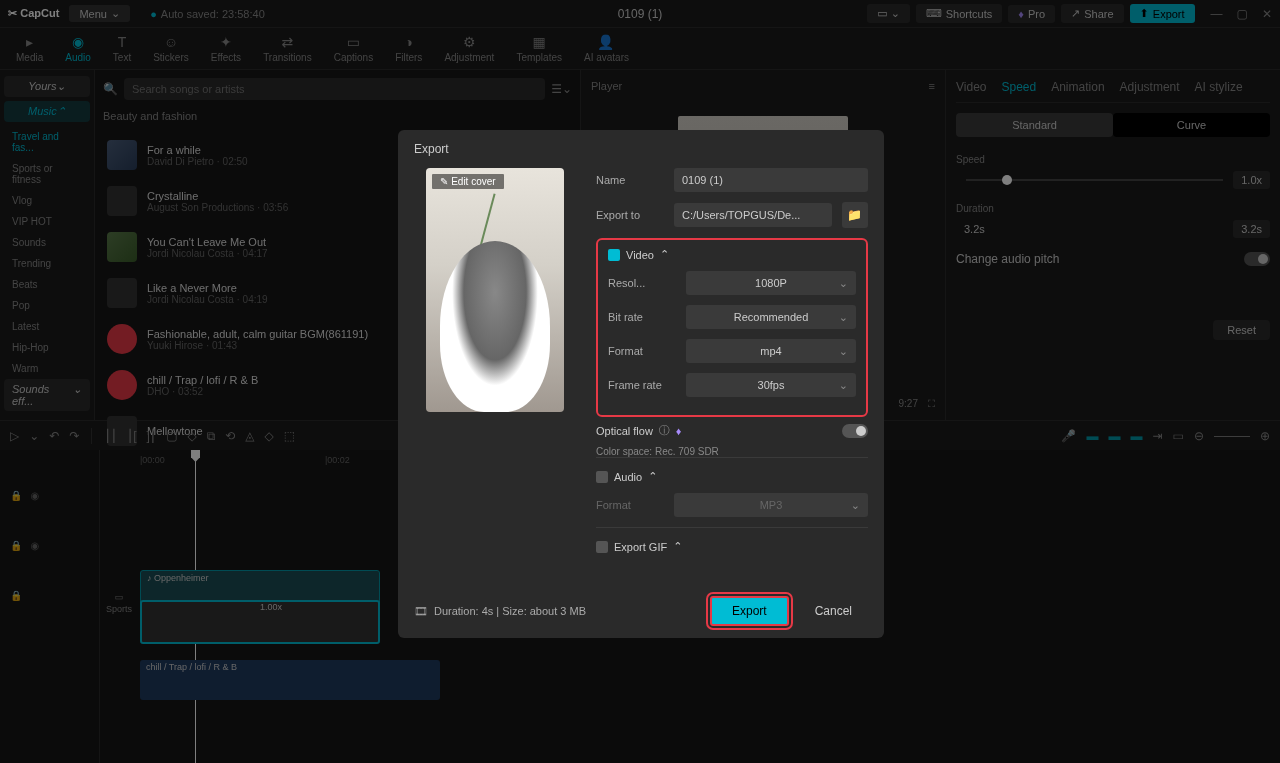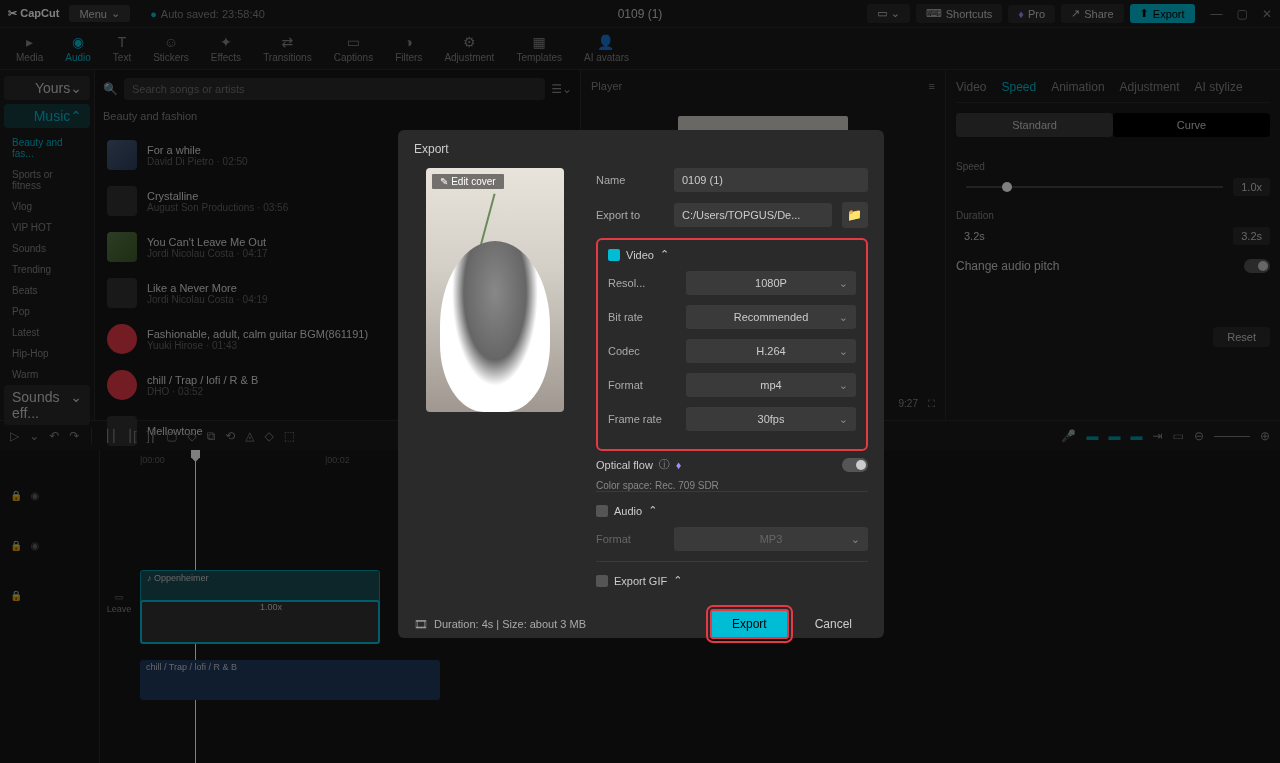--- a/index.html
+++ b/index.html
@@ -18,21 +18,21 @@
 
 
 .top-tabs { height: 42px; background: #1a1a1a; display: flex; align-items: center; padding: 0 8px; gap: 6px; border-bottom: 1px solid #2a2a2a; }
 .top-tab { display: flex; flex-direction: column; align-items: center; gap: 2px; padding: 2px 8px; font-size: 10px; color: #888; }
 .top-tab.active { color: #00bcd4; }
 .top-tab .icon { font-size: 14px; }
 
 
 .main { display: flex; height: 350px; }
 .sidebar { width: 95px; background: #1a1a1a; border-right: 1px solid #2a2a2a; padding: 6px 4px; }
-.side-header { background: #2a2a2a; padding: 4px 8px; border-radius: 4px; display: flex; justify-content: flex-end; font-size: 14px; margin-bottom: 4px; }
+.side-header { background: #2a2a2a; padding: 4px 8px; border-radius: 4px; display: flex; justify-content: center; font-size: 11px; margin-bottom: 4px; font-style: italic; }
 .side-header.music { background: #143a3f; color: #00bcd4; }
 .side-item { padding: 5px 8px; font-size: 10px; color: #888; }
 .side-item.active { color: #00bcd4; }
 
 .content { flex: 1; background: #161616; padding: 8px; }
 .search-bar { display: flex; align-items: center; gap: 6px; margin-bottom: 10px; }
 .search-bar input { flex: 1; background: #2a2a2a; border: none; padding: 5px 8px; border-radius: 4px; color: #ccc; font-size: 11px; }
 .section-title { font-size: 11px; color: #888; margin-bottom: 10px; }
 .track { display: flex; align-items: center; gap: 10px; padding: 8px 4px; }
 .track-thumb { width: 30px; height: 30px; background: #333; border-radius: 4px; }
@@ -45,21 +45,21 @@
 
 .player-panel { width: 365px; background: #1a1a1a; border-left: 1px solid #2a2a2a; padding: 10px; display: flex; flex-direction: column; }
 .player-header { display: flex; justify-content: space-between; font-size: 11px; color: #888; margin-bottom: 10px; }
 .player-preview { flex: 1; display: flex; align-items: center; justify-content: center; }
 .preview-img { width: 170px; height: 260px; background: linear-gradient(#d4d0c8, #c0bcb4); border-radius: 2px; }
 
 .right-panel { width: 335px; background: #1a1a1a; border-left: 1px solid #2a2a2a; padding: 10px; }
 .right-tabs { display: flex; gap: 15px; font-size: 12px; border-bottom: 1px solid #2a2a2a; padding-bottom: 8px; margin-bottom: 10px; }
 .right-tab { color: #888; }
 .right-tab.active { color: #00bcd4; }
-.speed-row { display: flex; margin-bottom: 24px; }
+.speed-row { display: flex; margin-bottom: 17px; }
 .speed-btn { flex: 1; background: #000000; padding: 6px; text-align: center; border-radius: 4px; font-size: 11px; }
 .speed-btn.active { background: #3a3a3a; }
 .prop-label { font-size: 10px; color: #888; margin-bottom: 6px; }
 .prop-row { display: flex; justify-content: space-between; align-items: center; margin-bottom: 14px; }
 .prop-val { background: #2a2a2a; padding: 3px 8px; border-radius: 3px; font-size: 11px; }
 .slider { flex: 1; height: 2px; background: #444; margin: 0 10px; position: relative; }
 .slider-thumb { position: absolute; left: 14%; top: -4px; width: 10px; height: 10px; background: #fff; border-radius: 50%; }
 .reset-btn { background: #2a2a2a; padding: 4px 14px; border-radius: 4px; font-size: 11px; float: right; margin-top: 40px; }
 
 
@@ -196,21 +196,21 @@
 <div class="main">
   <div class="sidebar">
     <div class="side-header">
         <span>Yours</span>
         <span>⌄</span>
       </div>
     <div class="side-header music">
         <span>Music</span>
         <span>⌃</span>
       </div>
-    <div class="side-item active">Beauty and fas...</div>
+    <div class="side-item active">Travel and fas...</div>
     <div class="side-item">Sports or fitness</div>
     <div class="side-item">Vlog</div>
     <div class="side-item">VIP HOT</div>
     <div class="side-item">Sounds</div>
     <div class="side-item">Trending</div>
     <div class="side-item">Beats</div>
     <div class="side-item">Pop</div>
     <div class="side-item">Latest</div>
     <div class="side-item">Hip-Hop</div>
     <div class="side-item">Warm</div>
@@ -373,21 +373,21 @@
       </div>
   </div>
   <div class="tl-right">
     <div class="tl-ruler">
         <span>|00:00</span>
         <span>|00:02</span>
       </div>
     <div class="tl-playhead"></div>
     <div class="tl-cover">
         <span>▭</span>
-        <span>Leave</span>
+        <span>Sports</span>
       </div>
     <div class="tl-clips">
       <div class="tl-clip audio1">♪ Oppenheimer</div>
       <div class="tl-speed-label">1.00x</div>
       <div class="tl-clip video"></div>
       <div class="tl-clip audio2">chill / Trap / lofi / R &amp; B</div>
     </div>
   </div>
 </div>
 
@@ -423,24 +423,20 @@
           </div>
         <div class="form-row">
             <span class="form-label">Resol...</span>
             <div class="form-select">1080P</div>
           </div>
         <div class="form-row">
             <span class="form-label">Bit rate</span>
             <div class="form-select">Recommended</div>
           </div>
         <div class="form-row">
-            <span class="form-label">Codec</span>
-            <div class="form-select">H.264</div>
-          </div>
-        <div class="form-row">
             <span class="form-label">Format</span>
             <div class="form-select">mp4</div>
           </div>
         <div class="form-row">
             <span class="form-label">Frame rate</span>
             <div class="form-select">30fps</div>
           </div>
       </div>
 
       <div class="info-row">

